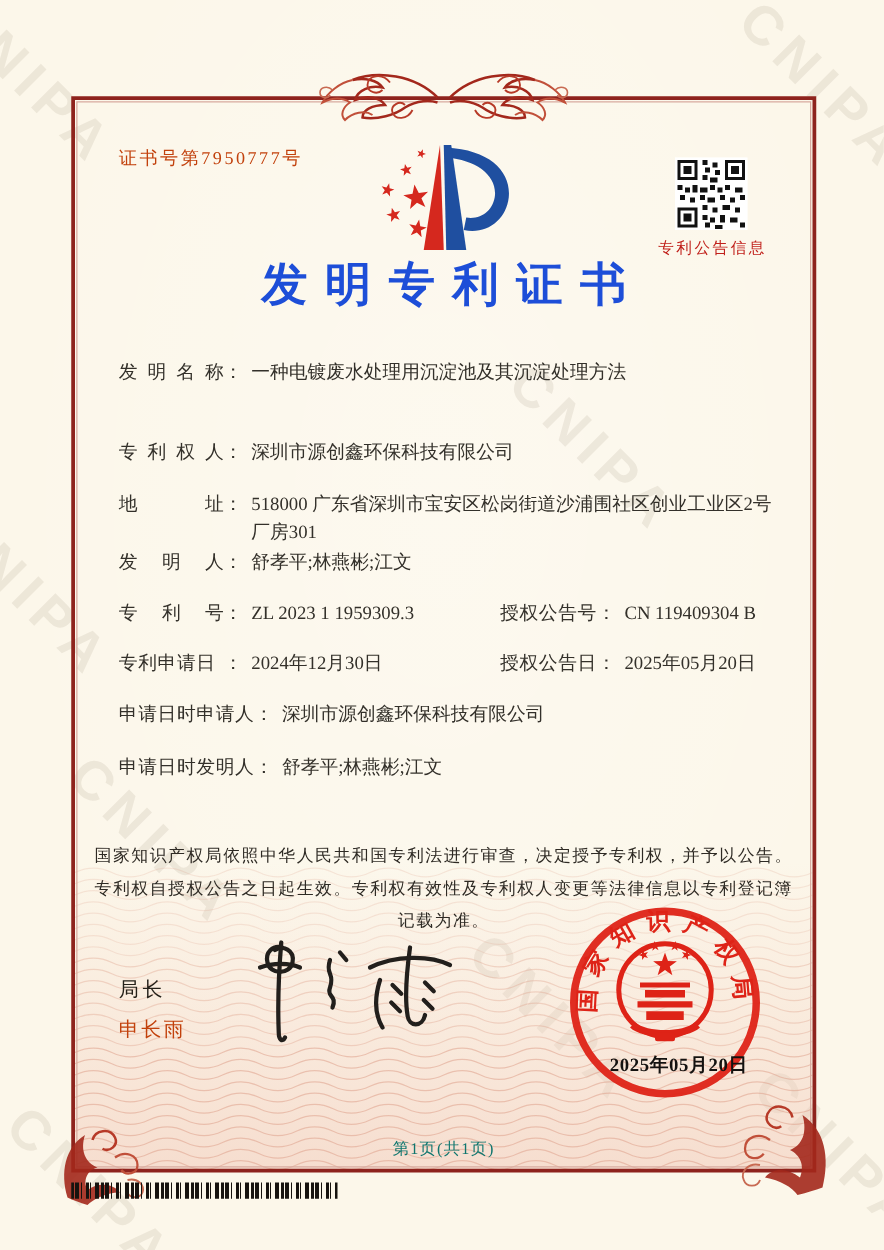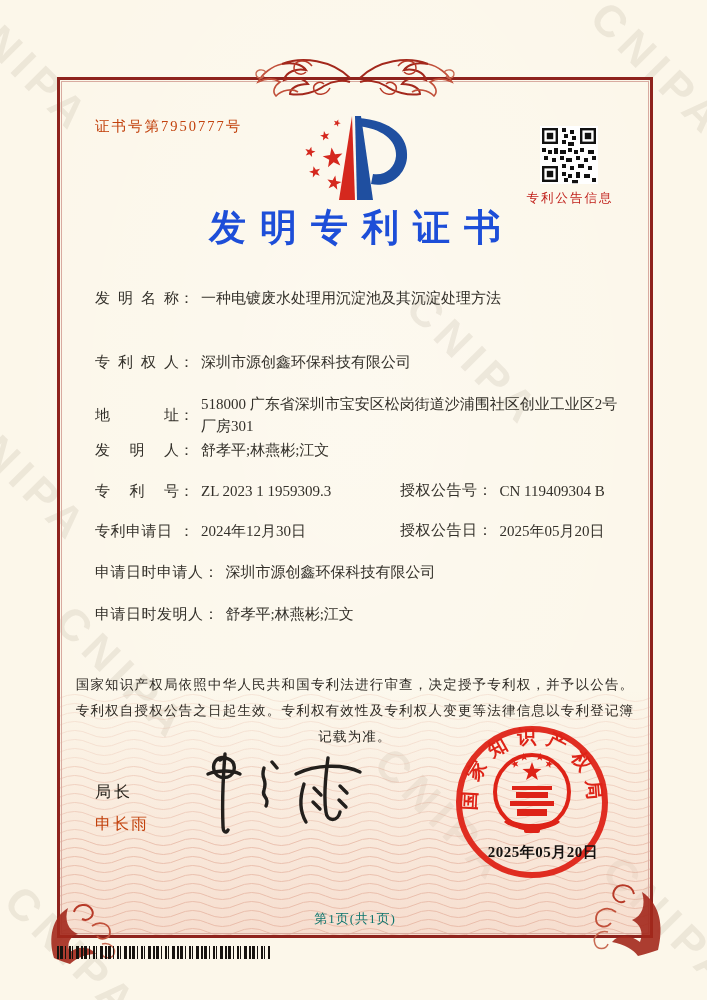--- a/index.html
+++ b/index.html
@@ -46,21 +46,21 @@
     position:absolute;left:518px;top:190px;width:104px;text-align:center;
     color:#c01f1a;font-size:12.5px;letter-spacing:2px;
   }
   .title{
     position:absolute;left:57px;top:203px;width:596px;text-align:center;
     font-size:37px;font-weight:bold;letter-spacing:14px;text-indent:14px;color:#1d4ed8;
   }
 
   
   .fields{position:absolute;left:95px;top:0;width:530px;font-size:15px;color:#33302a;}
-  .frow{position:absolute;display:flex;align-items:center;}
+  .frow{position:absolute;display:flex;align-items:flex-start;}
   .flabel{
     display:inline-block;width:84px;text-align:justify;text-align-last:justify;
     flex:0 0 84px;
   }
   .flabel-wide{display:inline-block;flex:0 0 auto;letter-spacing:0.5px;}
   .colon{flex:0 0 auto;}
   .fvalue{margin-left:7px;flex:0 1 auto;line-height:1.45;}
   .fvalue-wrap{width:428px;}
   .col2{position:absolute;left:305px;top:0;display:flex;}
 

